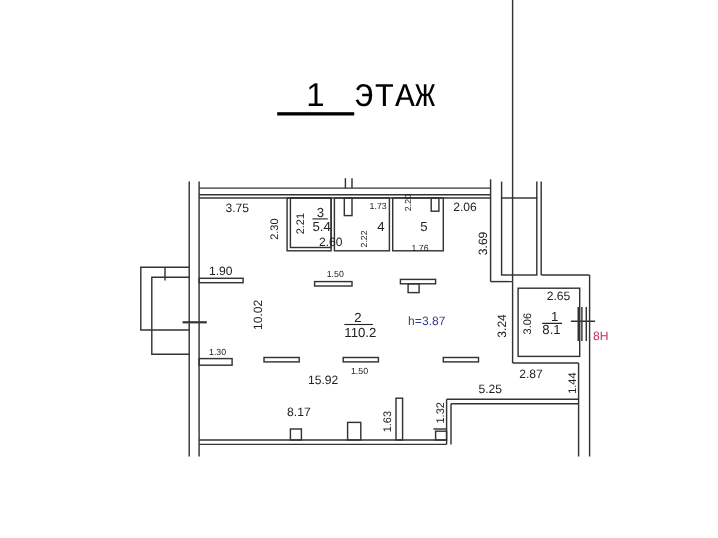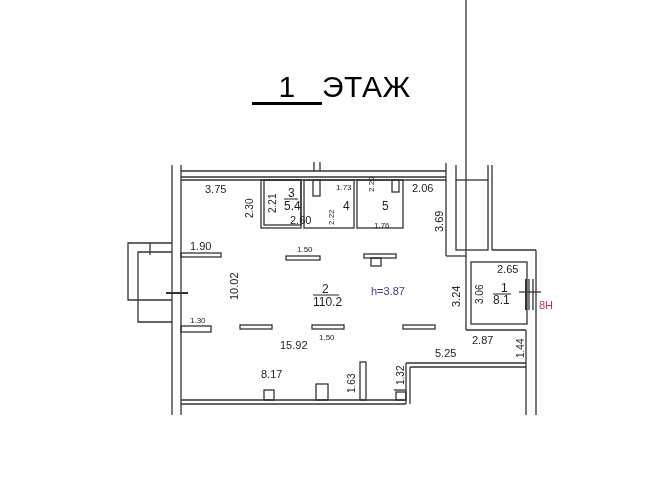--- a/index.html
+++ b/index.html
@@ -1,19 +1,19 @@
 <!DOCTYPE html>
 <html><head>
 <meta charset="utf-8">
 <style>
   html, body { margin: 0; padding: 0; background: #ffffff; }
   body { width: 653px; height: 489px; position: relative; overflow: hidden; font-family: "Liberation Sans", sans-serif; }
   .title { position: absolute; left: 252px; top: 70px; font-size: 30px; color: #000; letter-spacing: 0.5px; }
   .title .num { display: inline-block; width: 70px; text-align: center; border-bottom: 3px solid #000; line-height: 30px; }
-  .title .word { display: inline-block; }
+  .title .word { display: inline-block; font-family: Liberation Mono, monospace; }
   svg { position: absolute; left: 0; top: 0; }
   .lbl { font-family: "Liberation Sans", sans-serif; fill: #222; }
 </style>
 </head>
 <body>
 
 <div class="title">
   <span class="num">1</span><span class="word">ЭТАЖ</span>
 </div>
 

